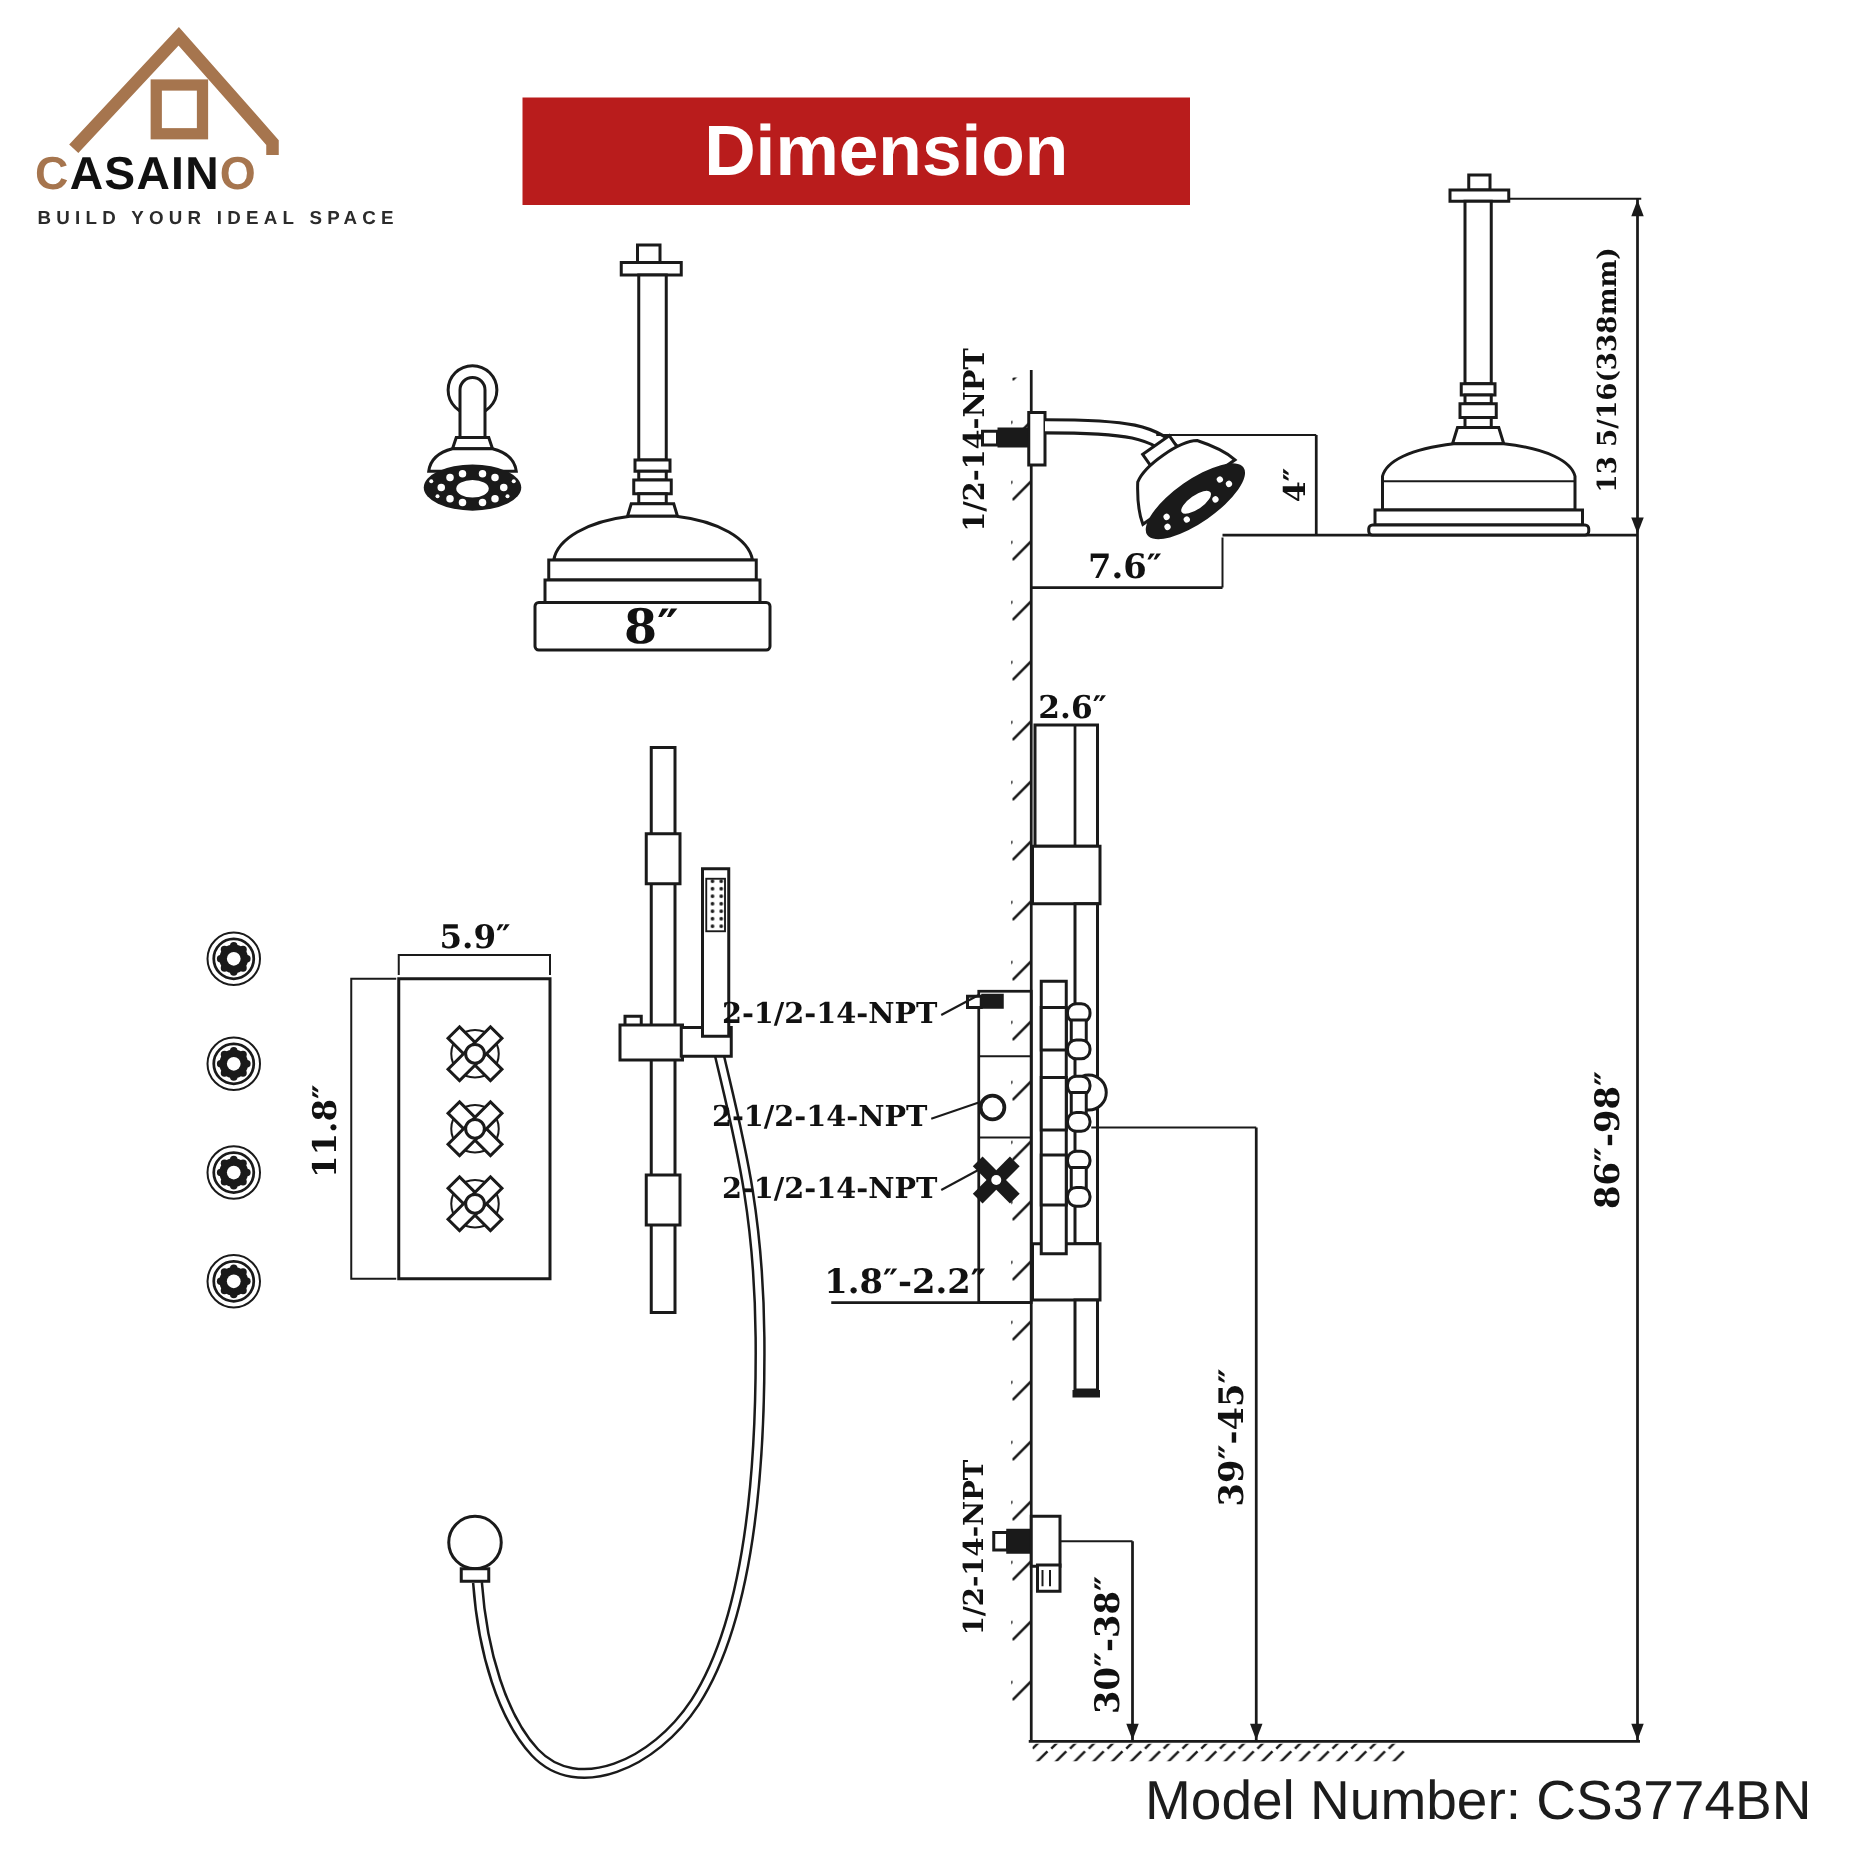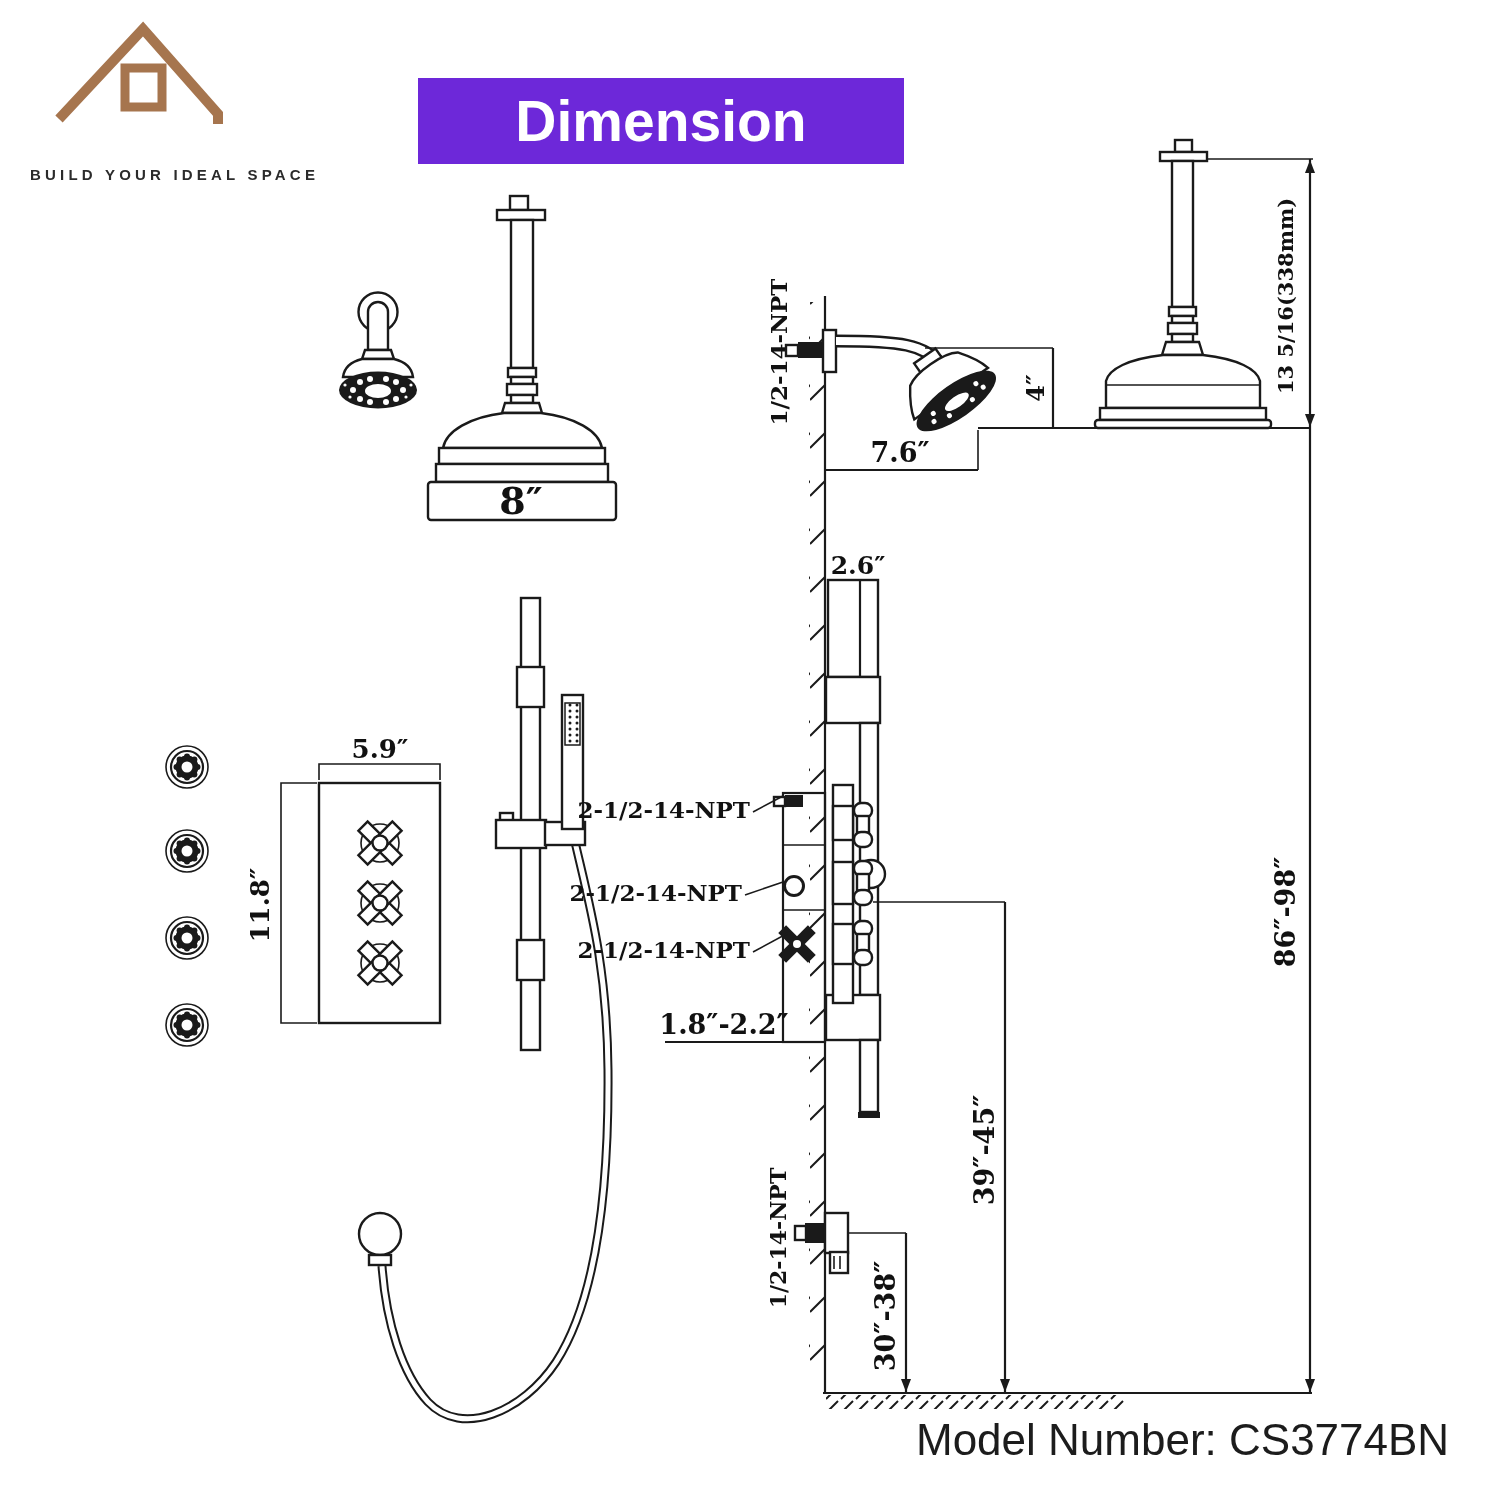--- a/index.html
+++ b/index.html
@@ -7,42 +7,43 @@
         font-family:"Liberation Sans",sans-serif;}
   
   #logo{position:absolute;left:28px;top:18px;width:240px;height:160px;}
   #logo svg{position:absolute;left:0;top:0;}
   #brand{position:absolute;left:0px;top:100px;width:240px;font-weight:bold;
          font-size:37px;letter-spacing:1px;color:#111;white-space:nowrap;}
   #brand .br{color:#A6754E;}
   #tagline{position:absolute;left:2px;top:148px;font-size:15px;font-weight:bold;
            letter-spacing:4.2px;color:#2b2b2b;white-space:nowrap;}
   
-  #banner{position:absolute;left:418px;top:78px;width:486px;height:86px;background:#6d28d9;
-          display:flex;align-items:center;justify-content:center;}
+  #banner{position:absolute;left:418px;top:78px;width:486px;height:86px;background:#b91c1c;
+          display:flex;align-items:center;justify-content:center;padding-left:48px;}
   #banner span{color:#fff;font-weight:bold;font-size:57px;}
   
   #draw{position:absolute;left:0;top:0;}
   .ln{fill:none;stroke:#1a1a1a;stroke-width:2.2;}
   .lnt{fill:none;stroke:#1a1a1a;stroke-width:1.6;}
   .lnf{fill:#fff;stroke:#1a1a1a;stroke-width:2.4;}
   .blk{fill:#1a1a1a;stroke:none;}
   text.dim{font-family:"DejaVu Serif","Liberation Serif",serif;font-weight:bold;fill:#111;}
   text.model{font-family:"Liberation Sans",sans-serif;font-weight:400;fill:#1c1c1c;font-size:44px;}
 </style>
 </head>
 <body>
 
 <div id="page">
 
   <div id="logo">
     <svg width="240" height="160" viewBox="0 0 240 160">
       <path d="M31,101 L115,11 L190,96 L190,106" fill="none" stroke="#A6754E" stroke-width="10"></path>
       <rect x="97" y="50" width="37" height="39" fill="none" stroke="#A6754E" stroke-width="9"></rect>
     </svg>
+    <div id="brand"><span class="br">C</span><span>ASAIN</span><span class="br">O</span></div>
     <div id="tagline">BUILD YOUR IDEAL SPACE</div>
   </div>
 
   <div id="banner">
     <span>Dimension</span>
   </div>
 
   <svg id="draw" width="1500" height="1500" viewBox="0 0 1500 1500">
     <defs>
       <pattern id="dots" width="7" height="6" patternUnits="userSpaceOnUse">

